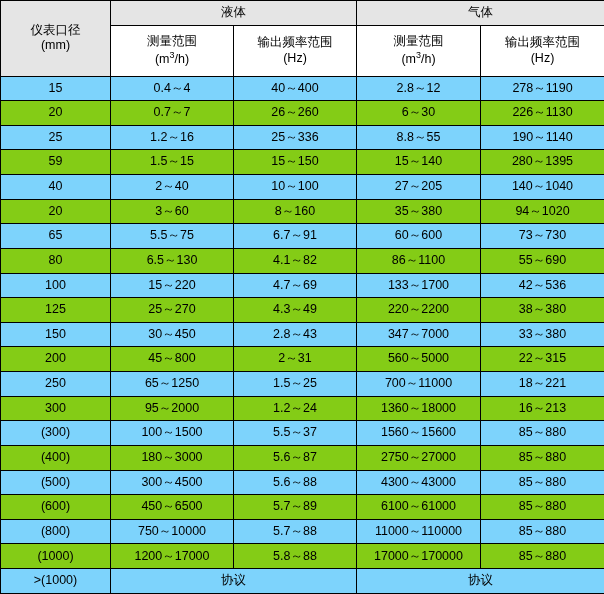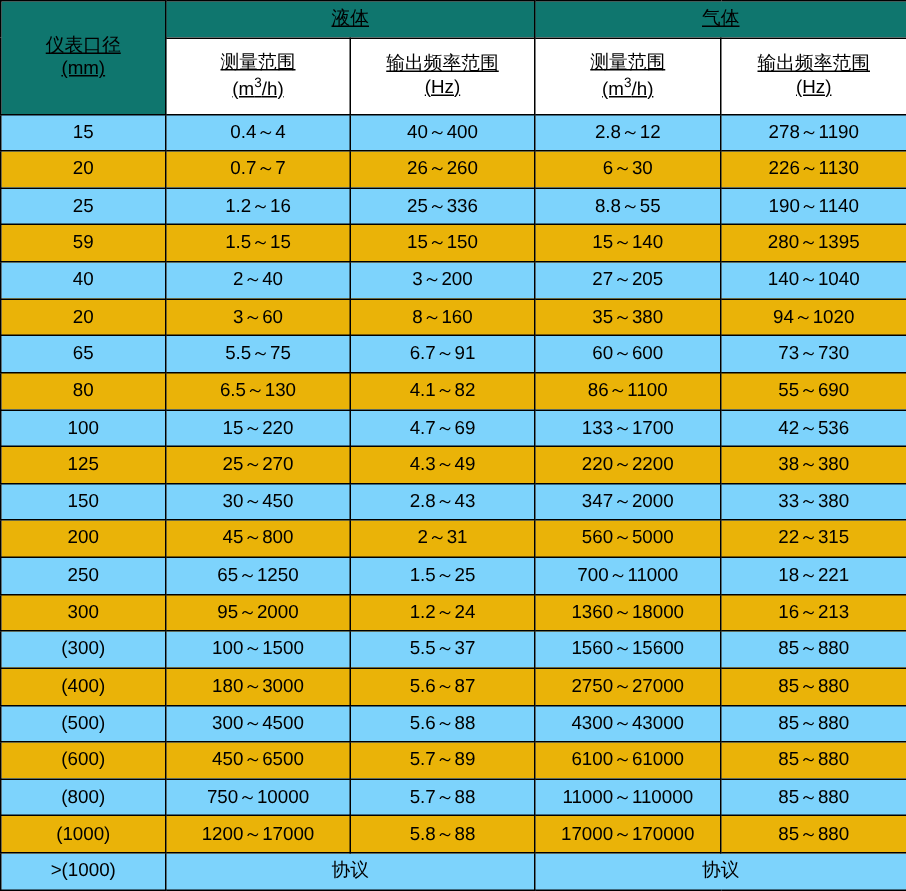--- a/index.html
+++ b/index.html
@@ -23,31 +23,29 @@
   #spec-table td, #spec-table th {
     border: 1px solid #000000;
     text-align: center;
     vertical-align: middle;
     font-weight: normal;
     font-size: 12.5px;
     padding: 0;
     line-height: 1.25;
   }
   .hdr {
-    background: #0f766e;
+    background: #e5e5e5;
     font-size: 13px;
-    text-decoration: underline;
   }
   .hdr-sub {
     background: #ffffff;
     font-size: 12.5px;
-    text-decoration: underline;
   }
   .row-gray td {
-    background: #eab308;
+    background: #84cc16;
   }
   .row-white td {
     background: #7dd3fc;
   }
   .unit-line {
     display: block;
   }
   .sup {
     font-size: 9px;
     vertical-align: super;
@@ -122,21 +120,21 @@
       <tr class="row-gray">
         <td>59</td>
         <td>1.5～15</td>
         <td>15～150</td>
         <td>15～140</td>
         <td>280～1395</td>
       </tr>
       <tr class="row-white">
         <td>40</td>
         <td>2～40</td>
-        <td>3～200</td>
+        <td>10～100</td>
         <td>27～205</td>
         <td>140～1040</td>
       </tr>
       <tr class="row-gray">
         <td>20</td>
         <td>3～60</td>
         <td>8～160</td>
         <td>35～380</td>
         <td>94～1020</td>
       </tr>
@@ -165,21 +163,21 @@
         <td>125</td>
         <td>25～270</td>
         <td>4.3～49</td>
         <td>220～2200</td>
         <td>38～380</td>
       </tr>
       <tr class="row-white">
         <td>150</td>
         <td>30～450</td>
         <td>2.8～43</td>
-        <td>347～2000</td>
+        <td>347～7000</td>
         <td>33～380</td>
       </tr>
       <tr class="row-gray">
         <td>200</td>
         <td>45～800</td>
         <td>2～31</td>
         <td>560～5000</td>
         <td>22～315</td>
       </tr>
       <tr class="row-white">

